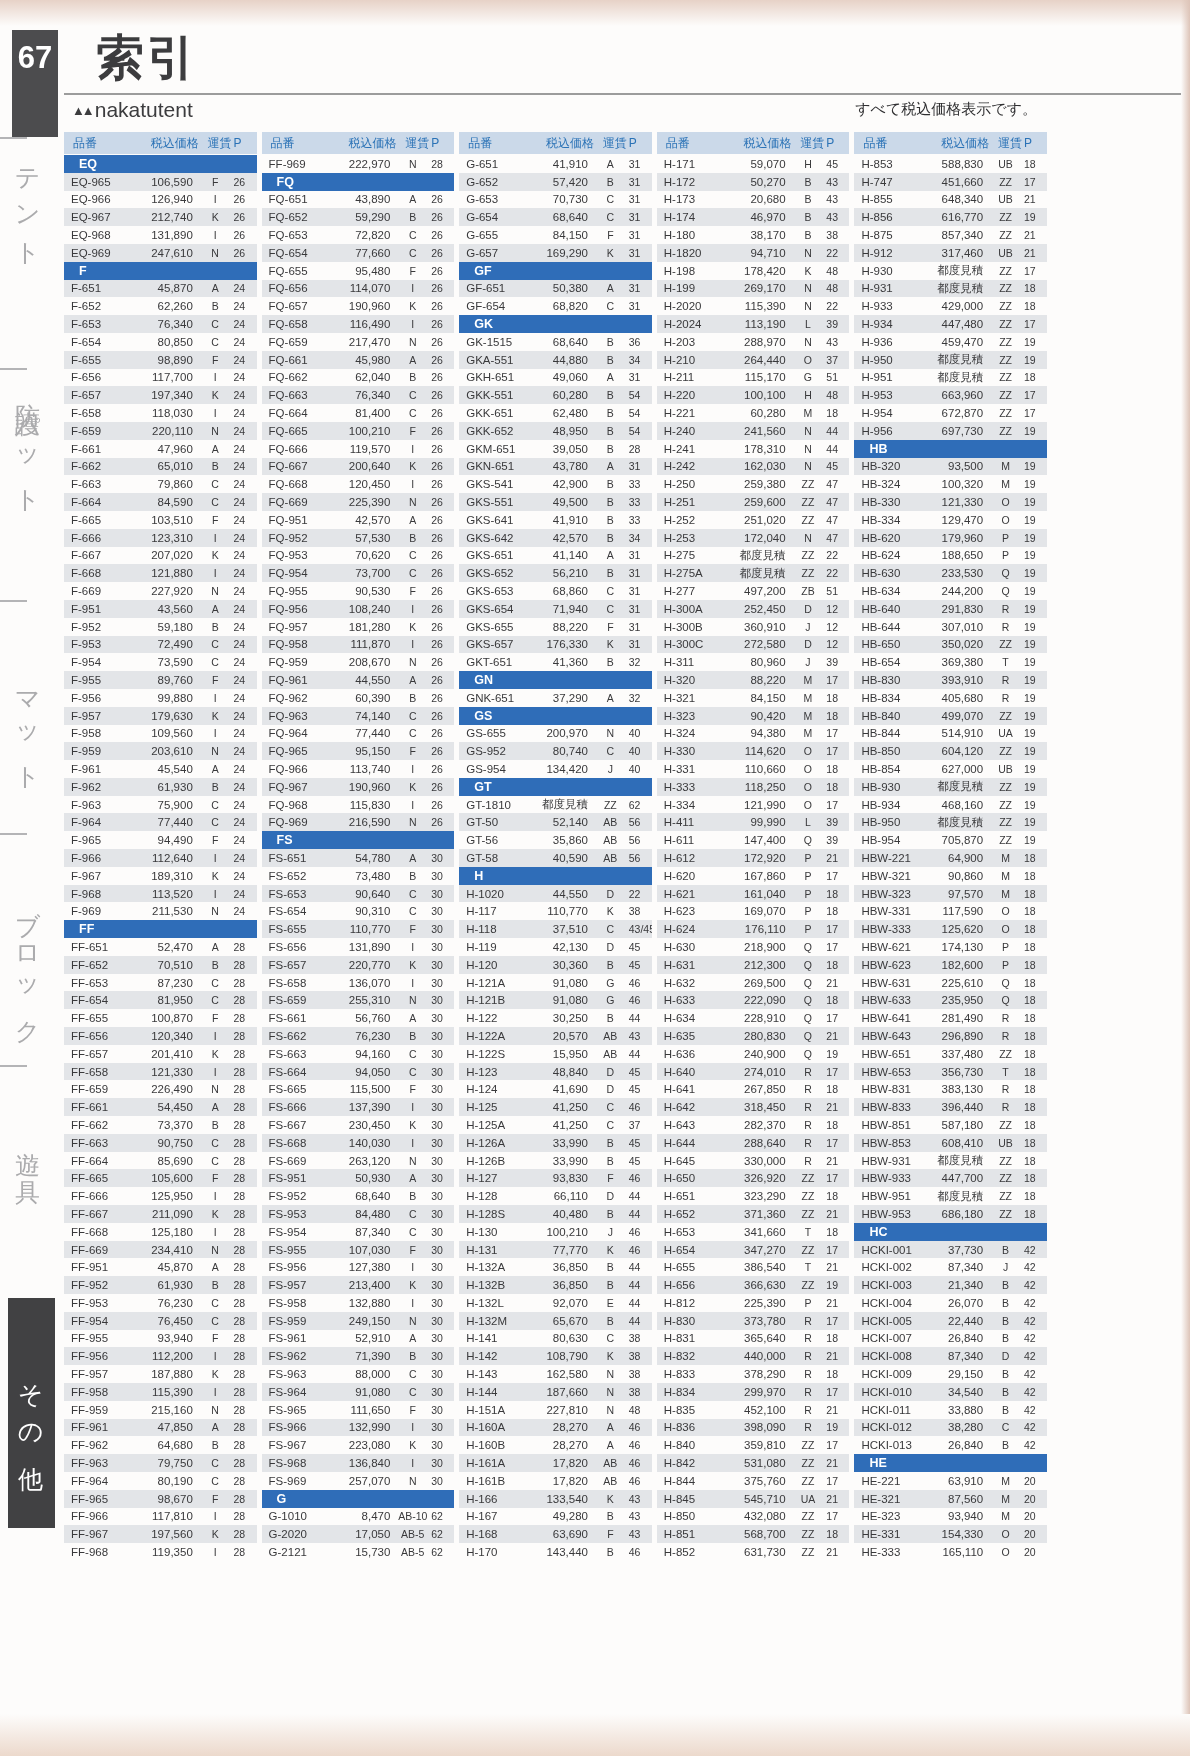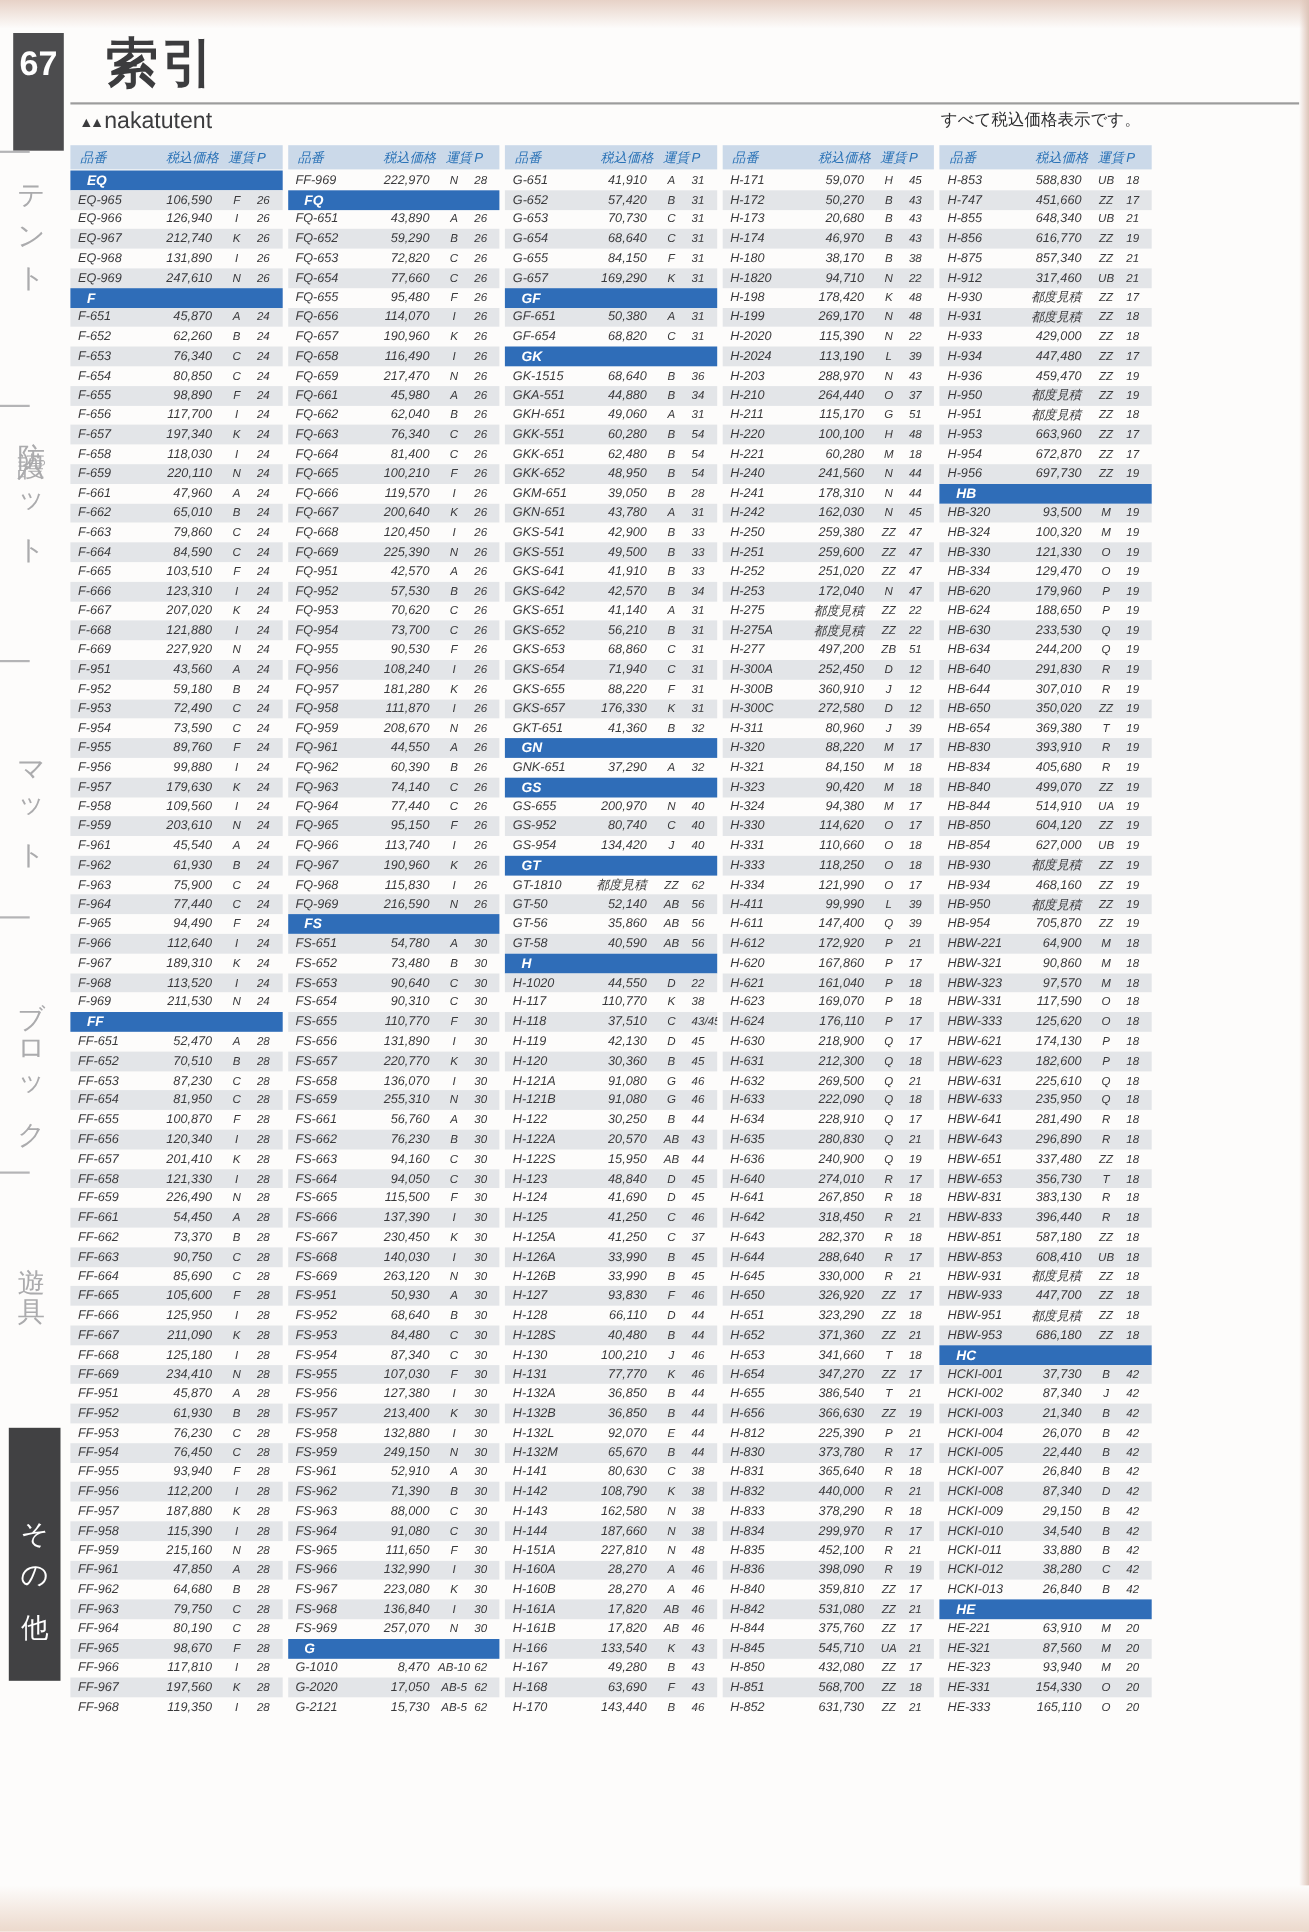--- a/index.html
+++ b/index.html
@@ -32,21 +32,21 @@
   
   .tick{position:absolute;left:0;width:27px;height:2px;background:#b4b4b6;}
   .side-label{position:absolute;left:12px;writing-mode:vertical-rl;
     font-size:25px;color:#ababad;letter-spacing:8px;}
   .side-box{position:absolute;left:8px;top:1298px;width:47px;height:230px;
     background:#414143;color:#fff;writing-mode:vertical-rl;font-size:25px;
     letter-spacing:12px;display:flex;align-items:center;justify-content:center;}
 
   
   .table{position:absolute;left:64px;top:132px;width:983px;display:flex;gap:5px;}
-  .col{flex:1;min-width:0;font-style:italic;}
+  .col{flex:1;min-width:0;}
   .col-header{height:22px;background:#cbd9e9;color:#2a72b6;font-size:12px;
     display:flex;align-items:center;margin-bottom:1px;}
   .hc{box-sizing:border-box;white-space:nowrap;}
   .hc0{width:36%;padding-left:9px;}
   .hc1{width:34%;text-align:right;}
   .hc2{width:17%;text-align:right;}
   .hc3{width:13%;text-align:left;padding-left:2px;}
   .row{height:17.81px;display:flex;align-items:center;font-size:11.5px;}
   .row.odd{background:#e3e5e8;}
   .rc{box-sizing:border-box;white-space:nowrap;overflow:hidden;}

